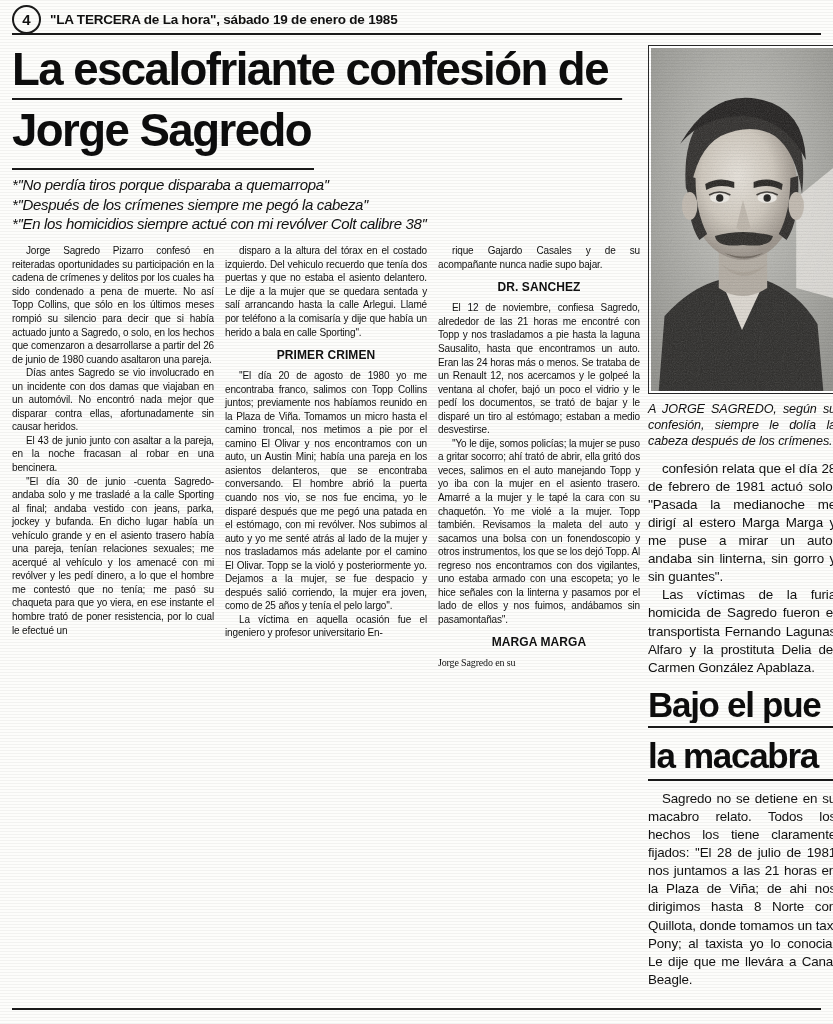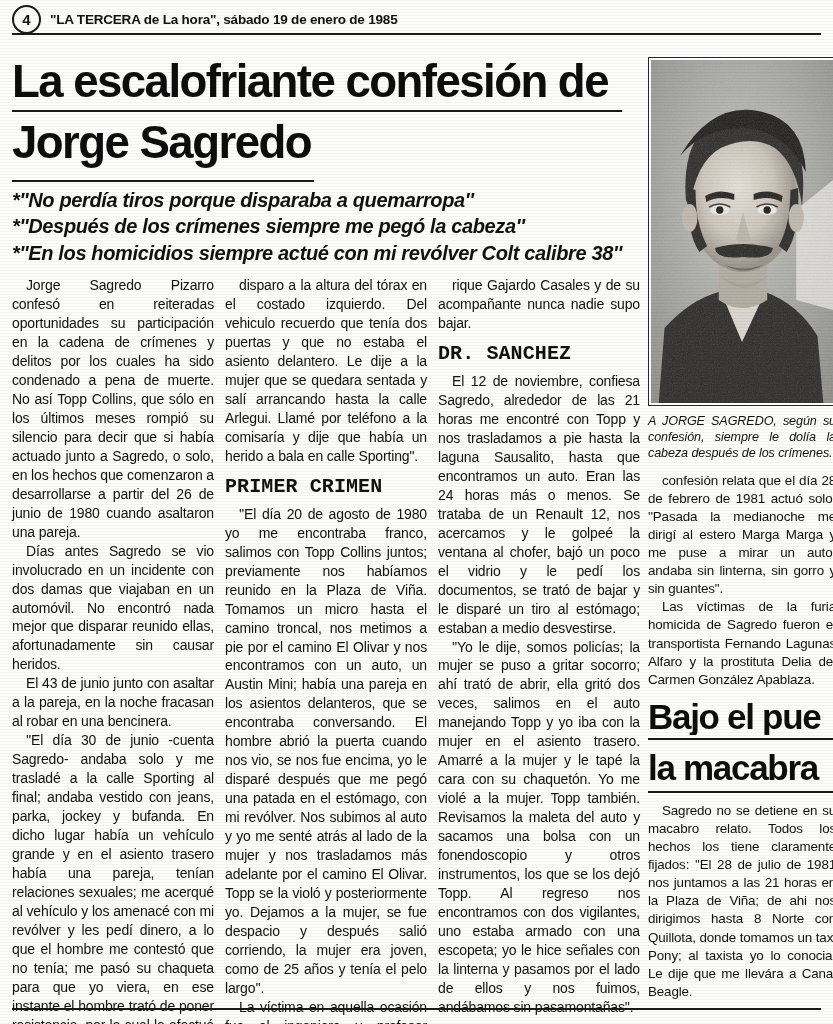--- a/index.html
+++ b/index.html
@@ -56,21 +56,21 @@
   .rule-top {
     border: none;
     border-top: 2.5px solid #1a1a1a;
     margin: 3px 4px 0 4px;
   }
 
   
   .content {
     display: flex;
     gap: 0;
-    padding: 12px 4px;
+    padding: 0 4px;
     box-sizing: border-box;
     height: 972px;
   }
   .left-block {
     width: 629px;
     flex: none;
     position: relative;
   }
   .right-rail {
     width: 188px;
@@ -105,55 +105,54 @@
     border: none;
     border-top: 2.5px solid #1a1a1a;
     width: 302px;
     margin: 14px 0 5px 0;
   }
   .kickers {
     margin: 0 0 10px 0;
   }
   .kicker {
     font-style: italic;
-    font-weight: bold;
-    font-size: 20px;
+    font-weight: normal;
+    font-size: 15px;
     line-height: 1.32;
     letter-spacing: -0.35px;
     white-space: nowrap;
   }
 
   
   .cols {
     display: flex;
     gap: 11px;
     margin-top: 4px;
   }
   .col {
     width: 202px;
     flex: none;
   }
   p.body {
     margin: 0;
-    font-size: 14px;
+    font-size: 10px;
     line-height: 1.355;
     text-align: justify;
     text-indent: 14px;
     letter-spacing: -0.15px;
     word-spacing: 0px;
     hyphens: manual;
   }
   p.body.noindent { text-indent: 0; font-family: Liberation Serif, serif; }
   .subhead {
-    text-align: left;
-    font-weight: bold;
-    font-size: 20px;
+    text-align: center;
+    font-weight: bold;
+    font-size: 12px;
     letter-spacing: 0.1px;
     margin: 9px 0 7px 0;
-    font-family: Liberation Mono, monospace;
   }
 
   
   .photo-frame {
     border: 1.5px solid #2a2a2a;
     padding: 2px;
     margin: 10px 0 0 0;
     background: #ffffff;
   }
   .photo {
@@ -247,21 +246,21 @@
       <div class="kickers">
         <div class="kicker">*''No perdía tiros porque disparaba a quemarropa''</div>
         <div class="kicker">*''Después de los crímenes siempre me pegó la cabeza''</div>
         <div class="kicker">*''En los homicidios siempre actué con mi revólver Colt calibre 38''</div>
       </div>
 
       <div class="cols">
 
         <div class="col">
           <p class="body">Jorge Sagredo Pizarro confesó en reiteradas oportunidades su participación en la cadena de crímenes y delitos por los cuales ha sido condenado a pena de muerte. No así Topp Collins, que sólo en los últimos meses rompió su silencio para decir que si había actuado junto a Sagredo, o solo, en los hechos que comenzaron a desarrollarse a partir del 26 de junio de 1980 cuando asaltaron una pareja.</p>
-          <p class="body">Días antes Sagredo se vio involucrado en un incidente con dos damas que viajaban en un automóvil. No encontró nada mejor que disparar reunido ellas, afortunadamente sin causar heridos.</p>
+          <p class="body">Días antes Sagredo se vio involucrado en un incidente con dos damas que viajaban en un automóvil. No encontró nada mejor que disparar contra ellas, afortunadamente sin causar heridos.</p>
           <p class="body">El 43 de junio junto con asaltar a la pareja, en la noche fracasan al robar en una bencinera.</p>
           <p class="body">''El día 30 de junio -cuenta Sagredo- andaba solo y me trasladé a la calle Sporting al final; andaba vestido con jeans, parka, jockey y bufanda. En dicho lugar había un vehículo grande y en el asiento trasero había una pareja, tenían relaciones sexuales; me acerqué al vehículo y los amenacé con mi revólver y les pedí dinero, a lo que el hombre me contestó que no tenía; me pasó su chaqueta para que yo viera, en ese instante el hombre trató de poner resistencia, por lo cual le efectué un</p>
         </div>
 
         <div class="col">
           <p class="body">disparo a la altura del tórax en el costado izquierdo. Del vehiculo recuerdo que tenía dos puertas y que no estaba el asiento delantero. Le dije a la mujer que se quedara sentada y salí arrancando hasta la calle Arlegui. Llamé por teléfono a la comisaría y dije que había un herido a bala en calle Sporting".</p>
           <div class="subhead">PRIMER CRIMEN</div>
           <p class="body">''El día 20 de agosto de 1980 yo me encontraba franco, salimos con Topp Collins juntos; previamente nos habíamos reunido en la Plaza de Viña. Tomamos un micro hasta el camino troncal, nos metimos a pie por el camino El Olivar y nos encontramos con un auto, un Austin Mini; había una pareja en los asientos delanteros, que se encontraba conversando. El hombre abrió la puerta cuando nos vio, se nos fue encima, yo le disparé después que me pegó una patada en el estómago, con mi revólver. Nos subimos al auto y yo me senté atrás al lado de la mujer y nos trasladamos más adelante por el camino El Olivar. Topp se la violó y posteriormente yo. Dejamos a la mujer, se fue despacio y después salió corriendo, la mujer era joven, como de 25 años y tenía el pelo largo''.</p>
           <p class="body">La víctima en aquella ocasión fue el ingeniero y profesor universitario En-</p>
         </div>

